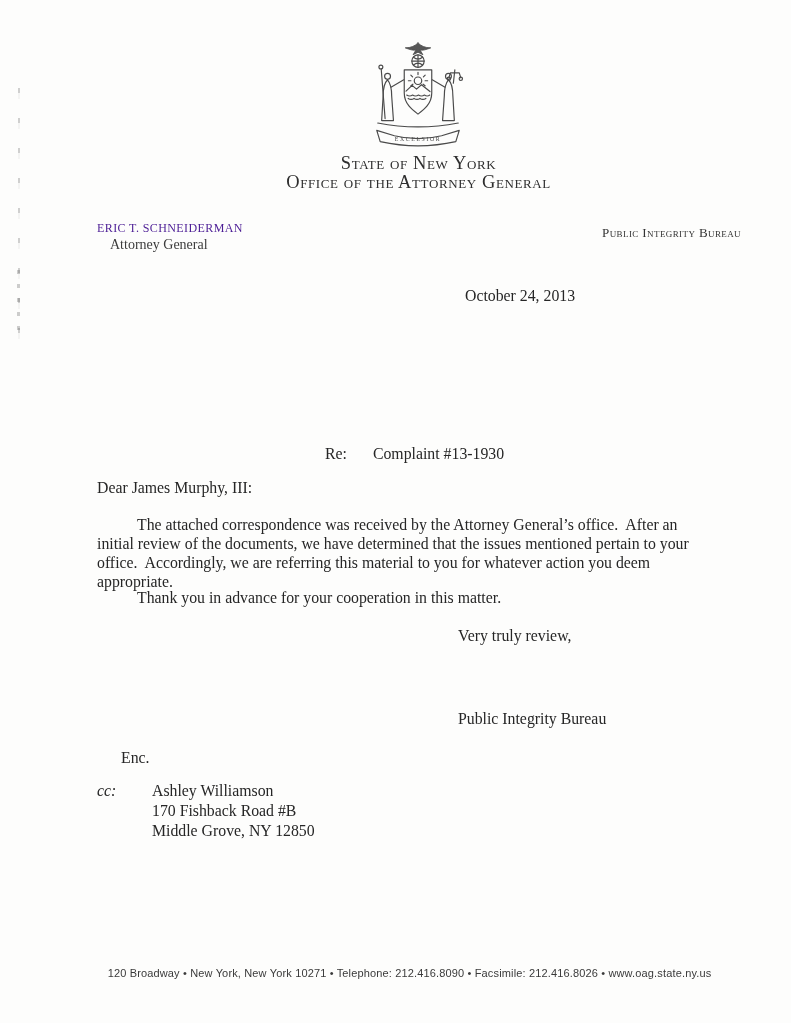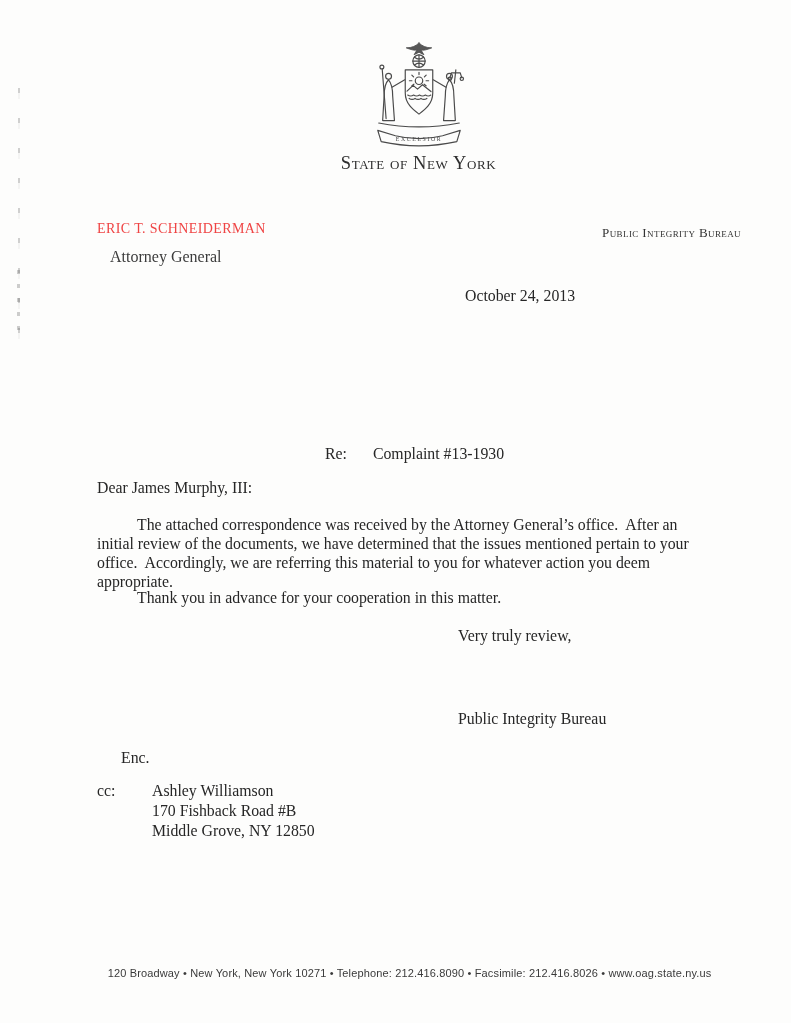--- a/index.html
+++ b/index.html
@@ -48,42 +48,42 @@
   .org-line {
     font-variant: small-caps;
     font-size: 18.5px;
     letter-spacing: 0.6px;
     line-height: 19px;
     color: #2e2e2e;
   }
   .org-line1 { margin-top: 4px; }
 
   .official-name {
-    font-size: 14px;
+    font-size: 12px;
     letter-spacing: 0.4px;
-    color: #ef4444;
+    color: #4c1d95;
   }
   .official-title {
-    font-size: 16px;
+    font-size: 14px;
     margin-left: 13px;
-    margin-top: 11px;
+    margin-top: 1px;
     color: #3c3c3c;
   }
   .bureau {
     font-variant: small-caps;
     font-size: 13px;
     letter-spacing: 0.4px;
     color: #333;
   }
 
   .t { font-size: 15.8px; line-height: 19.3px; }
   .body-par { white-space: pre-wrap; }
 
   .cc-row { display: flex; }
-  .cc-label { width: 55px; flex: none; }
+  .cc-label { width: 55px; flex: none; font-style: italic; }
   .cc-lines div { line-height: 19.9px; }
 
   .footer {
     position: absolute;
     top: 967px; left: 8px; width: 100%;
     text-align: center;
     font-family: "Liberation Sans", sans-serif;
     font-size: 11px;
     letter-spacing: 0.15px;
     color: #3a3a3a;
@@ -129,20 +129,21 @@
           <circle cx="89.4" cy="39.5" r="1.7"></circle>
           <circle cx="101.6" cy="39.5" r="1.7"></circle>
 
           <path d="M17 84.5 Q58 92.5 99 84.5"></path>
 
           <path d="M16 92 L34 97.5 Q58 103.5 82 97.5 L100 92 L96.5 103.5 Q58 112 19.5 103.5 Z" fill="#fdfdfc"></path>
           <text x="58" y="102.5" text-anchor="middle" font-size="6" letter-spacing="1.6" fill="#4a4a4a" stroke="none" font-family="Liberation Serif, serif">EXCELSIOR</text>
         </g>
       </svg>
       <div class="org-line org-line1">State of New York</div>
+      <div class="org-line">Office of the Attorney General</div>
     </div>
   </div>
 
   <div class="abs" style="left:97px; top:221px;">
     <div class="official-name">ERIC T. SCHNEIDERMAN</div>
     <div class="official-title">Attorney General</div>
   </div>
   <div class="abs bureau" style="right:62px; top:225px;">Public Integrity Bureau</div>
 
   <div class="abs t" style="left:465px; top:286px;">October 24, 2013</div>

